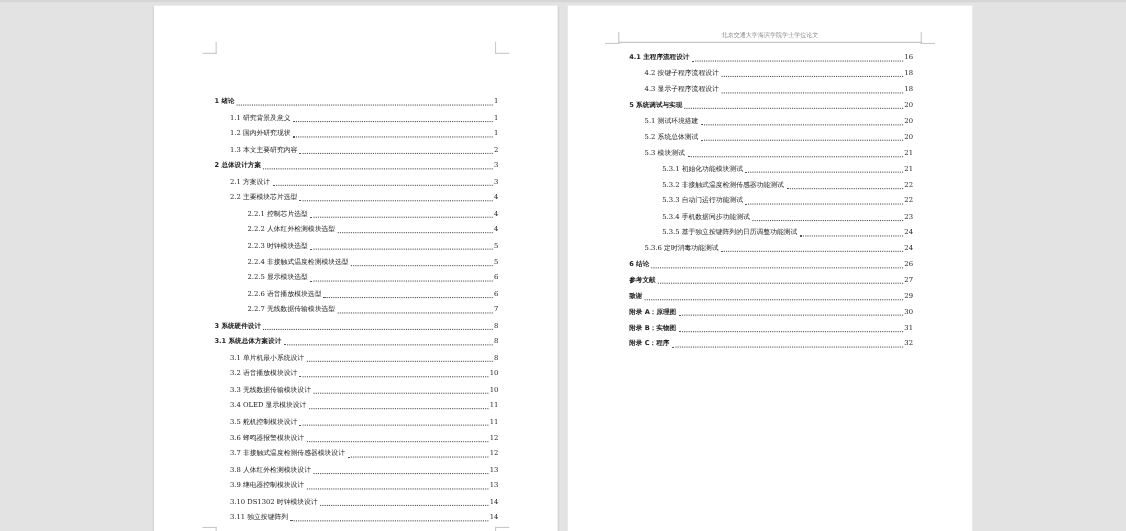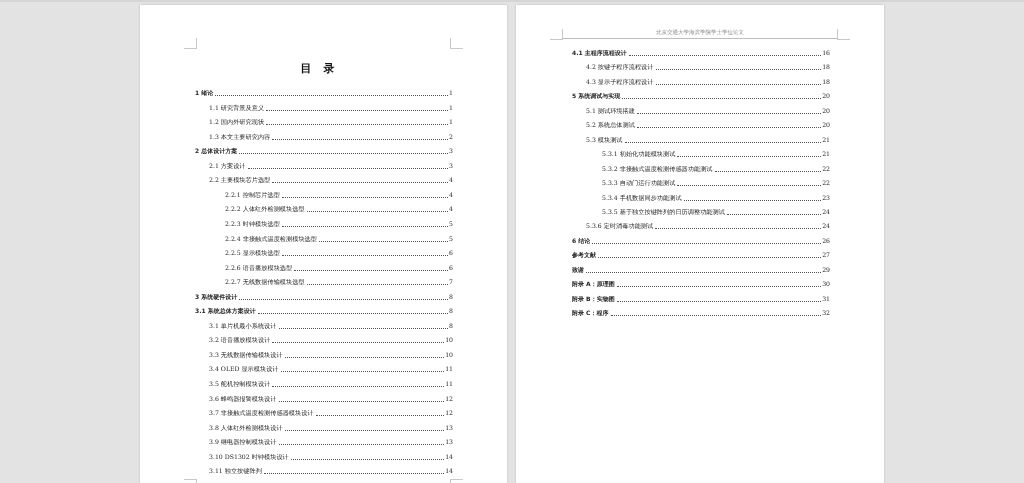--- a/index.html
+++ b/index.html
@@ -56,21 +56,20 @@
 <body>
 
 <div class="topbar"></div>
 
 <div class="page" id="page-left">
   <div class="corner tl" style="left:44px; top:33px;"></div>
   <div class="corner tr" style="right:44px; top:33px;"></div>
   <div class="corner bl" style="left:44px; top:474px;"></div>
   <div class="corner br" style="right:44px; top:474px;"></div>
 
-  <div class="toc-title">目录</div>
   <div class="toc-list" id="toc-left">
       <div class="toc-entry bold" style="left: 55px; width: 258px; top: 83px;">
         <span class="label">1 绪论</span>
         <span class="dots"></span>
         <span class="pg">1</span>
       </div>
       <div class="toc-entry" style="left: 69px; width: 244px; top: 97.55px;">
         <span class="label">1.1 研究背景及意义</span>
         <span class="dots"></span>
         <span class="pg">1</span>

